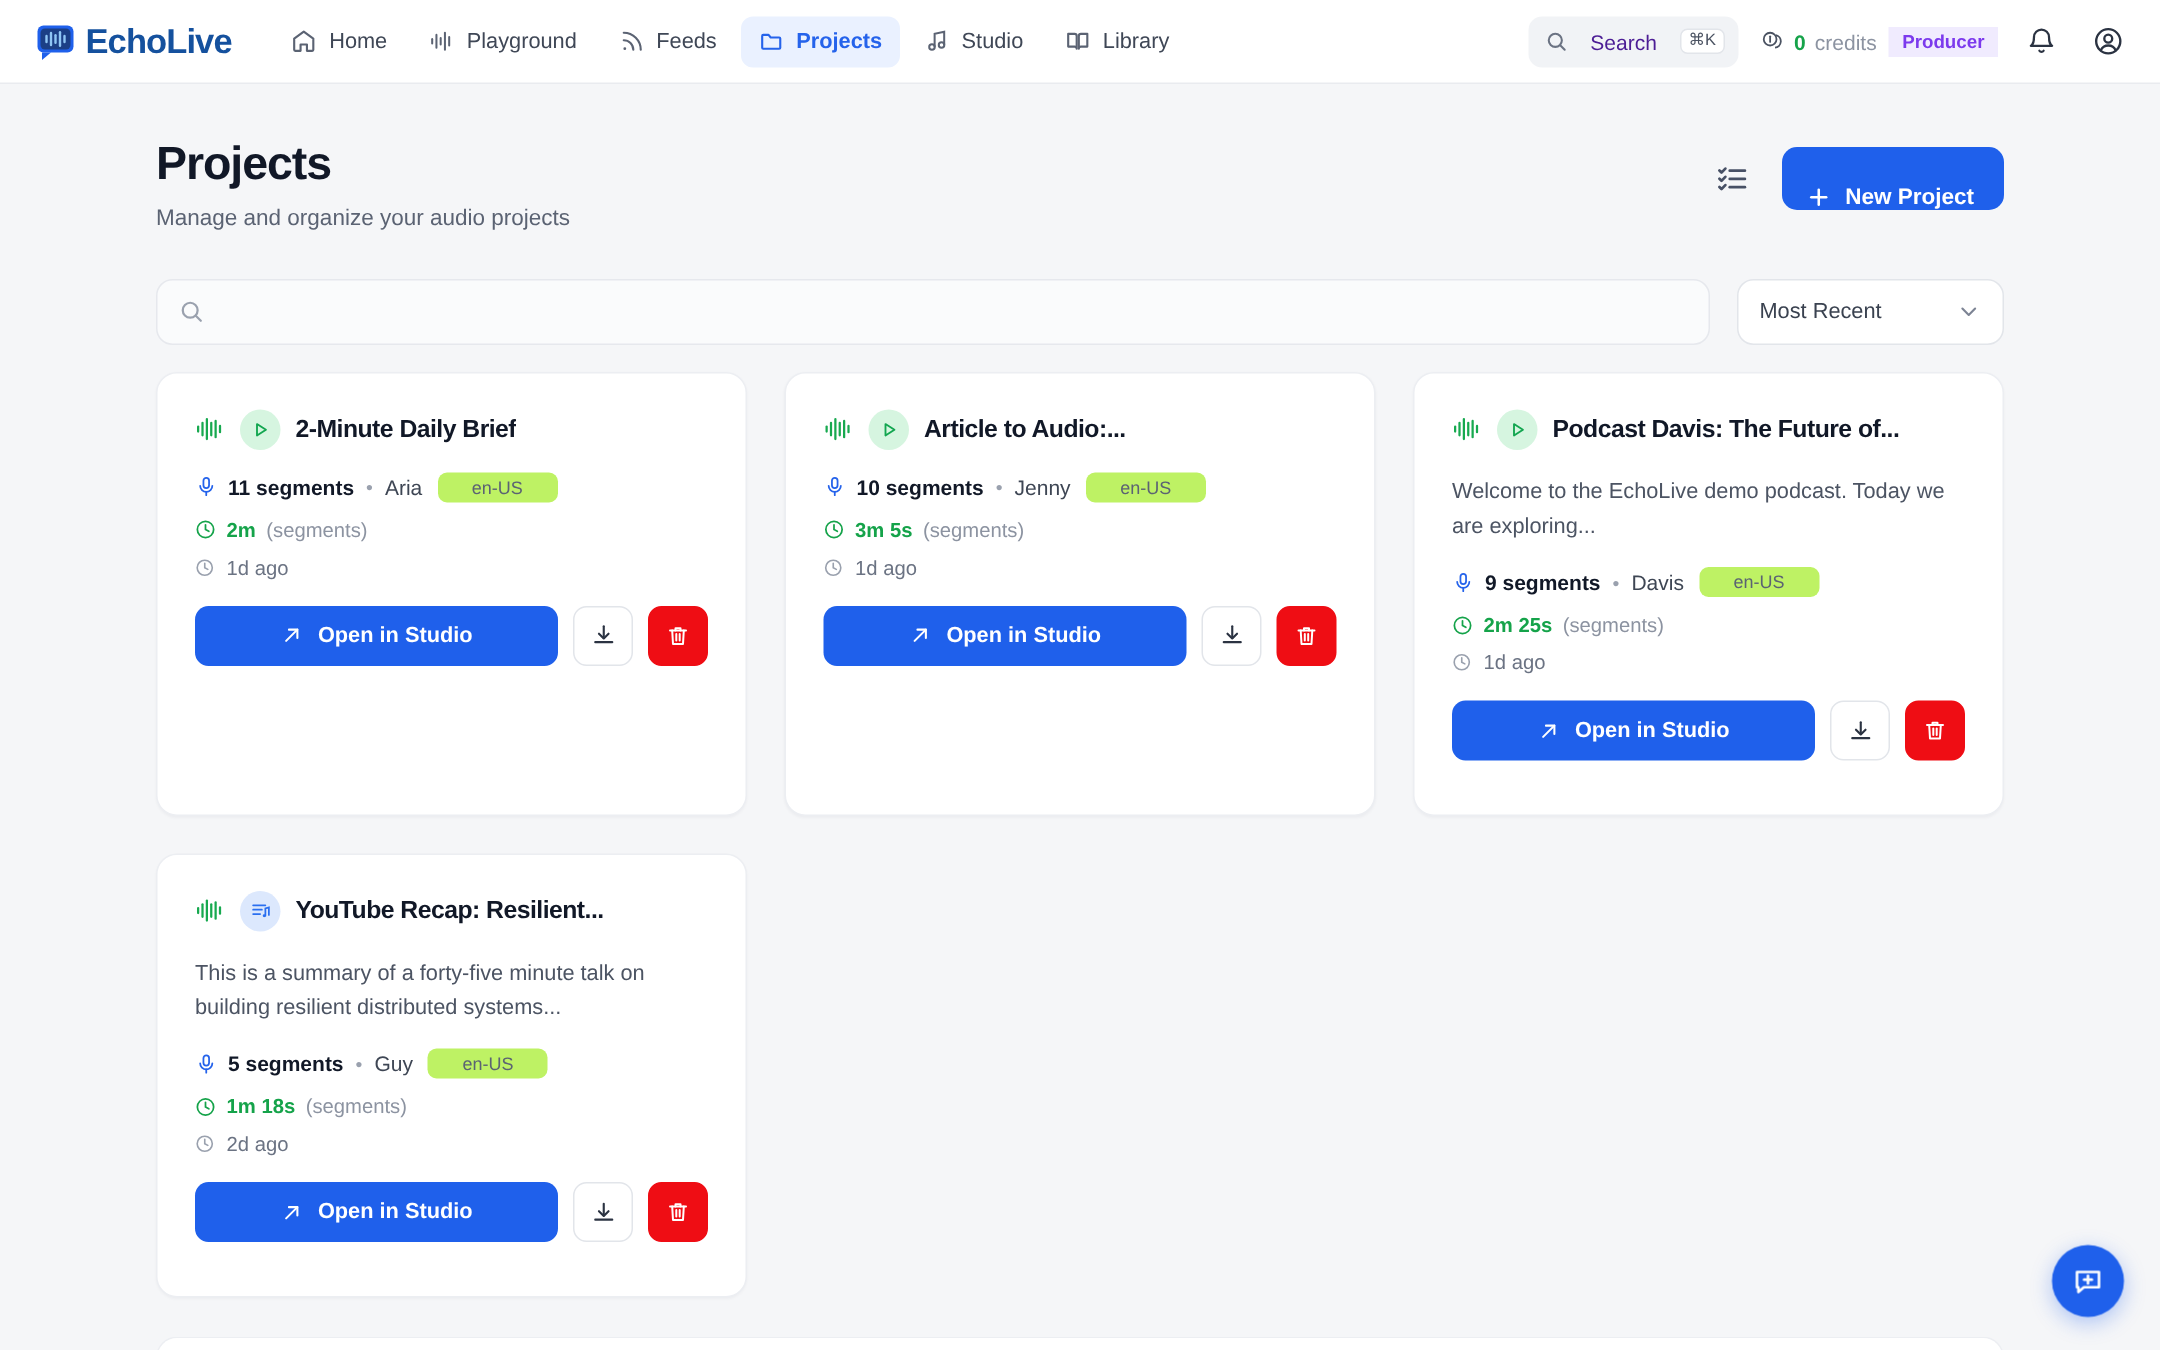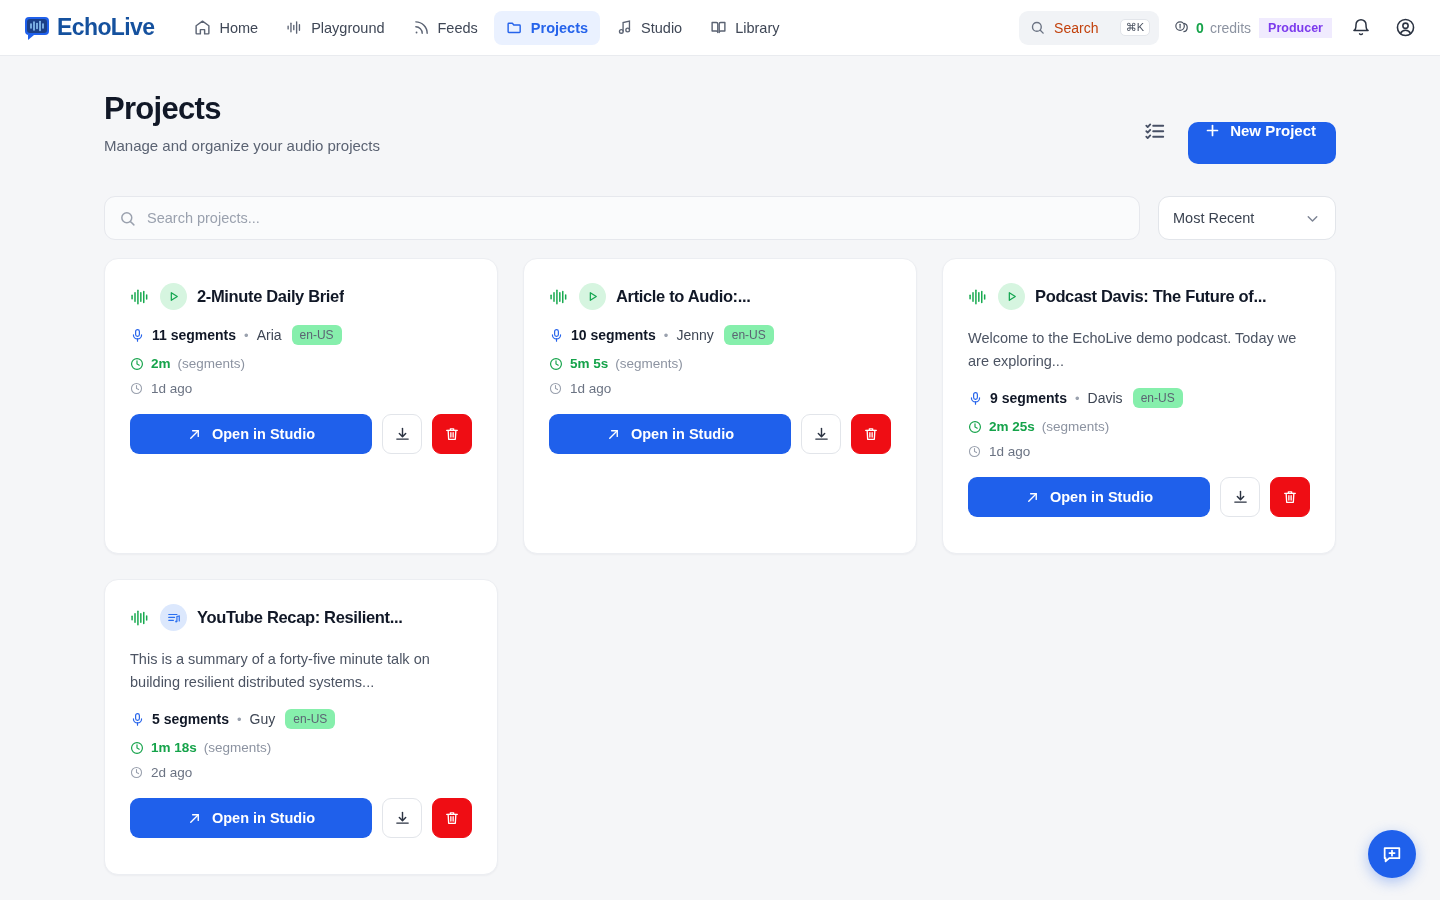--- a/index.html
+++ b/index.html
@@ -87,22 +87,23 @@
     gap: 9px;
     background: #f1f3f6;
     border-radius: 9px;
     height: 34px;
     width: 140px;
     padding: 0 9px 0 11px;
     cursor: pointer;
   }
   .search-pill .sp-label {
     font-size: 14px;
-    color: #c2410c;
+    color: #4c1d95;
     flex: 1;
+    text-align: center;
   }
   .kbd {
     background: #ffffff;
     border: 1px solid #e2e5ea;
     border-radius: 5px;
     font-size: 11px;
     color: #4b5362;
     padding: 2px 5px;
     line-height: 1;
     font-family: "Liberation Sans", sans-serif;
@@ -170,27 +171,26 @@
     cursor: pointer;
   }
   .btn-primary {
     background: #1f60eb;
     color: #ffffff;
     border: none;
     border-radius: 10px;
     height: 42px;
     padding: 0 20px 0 16px;
     display: flex;
-    align-items: flex-start;
+    align-items: flex-end;
     gap: 9px;
     font-size: 15px;
     font-weight: 700;
     font-family: "Liberation Sans", sans-serif;
     cursor: pointer;
-    margin-top: 24px;
   }
 
   
   .filters {
     display: flex;
     gap: 18px;
     margin-top: 32px;
   }
   .search-field {
     flex: 1;
@@ -286,25 +286,25 @@
     display: flex;
     align-items: center;
     gap: 7px;
     margin-top: 15px;
   }
   .meta-row .mic { color: #2563eb; display: flex; }
   .meta-seg { font-size: 14px; font-weight: 700; color: #111827; }
   .meta-dot { color: #9aa1ae; font-size: 13px; margin: 0 1px; }
   .meta-voice { font-size: 14px; color: #3e4654; }
   .lang-chip {
-    background: #86efac;
+    background: #bef264;
     color: #5b6373;
     font-size: 12px;
     border-radius: 6px;
-    padding: 3px 8px;
+    padding: 3px 23px;
     margin-left: 3px;
   }
 
   .dur-row {
     display: flex;
     align-items: center;
     gap: 7px;
     margin-top: 11px;
     text-align: center;
   }
@@ -551,21 +551,20 @@
   </div>
 
   <div class="filters">
     <div class="search-field">
       <span class="si">
         <svg width="17" height="17" viewBox="0 0 24 24" fill="none" stroke="currentColor" stroke-width="2.1" stroke-linecap="round">
             <circle cx="11" cy="11" r="7"></circle>
             <line x1="16.5" y1="16.5" x2="21" y2="21"></line>
           </svg>
       </span>
-      <input type="text" placeholder="Search projects..." style="">
     </div>
 
     <div class="sort-select">
       <span class="sv">Most Recent</span>
       <span class="chev">
         <svg width="17" height="17" viewBox="0 0 24 24" fill="none" stroke="currentColor" stroke-width="2" stroke-linecap="round" stroke-linejoin="round">
             <polyline points="6 9.5 12 15.5 18 9.5"></polyline>
           </svg>
       </span>
     </div>
@@ -689,21 +688,21 @@
         <span class="meta-voice">Jenny</span>
         <span class="lang-chip">en-US</span>
       </div>
       <div class="dur-row">
         <span class="clk">
           <svg width="14" height="14" viewBox="0 0 24 24" fill="none" stroke="currentColor" stroke-width="2" stroke-linecap="round">
               <circle cx="12" cy="12" r="9.3"></circle>
               <polyline points="12,6.6 12,12 15.8,14"></polyline>
             </svg>
         </span>
-        <span class="dur-val">5m 5s</span>
+        <span class="dur-val">3m 5s</span>
         <span class="dur-note">(segments)</span>
       </div>
       <div class="age-row">
         <span class="clk">
           <svg width="13" height="13" viewBox="0 0 24 24" fill="none" stroke="currentColor" stroke-width="2" stroke-linecap="round">
               <circle cx="12" cy="12" r="9.3"></circle>
               <polyline points="12,6.6 12,12 15.8,14"></polyline>
             </svg>
         </span>
         <span class="age-val">1d ago</span>

